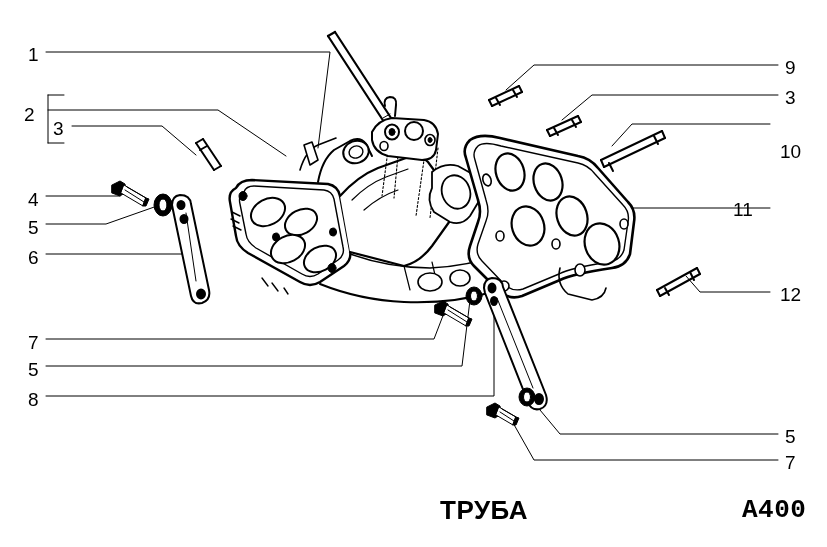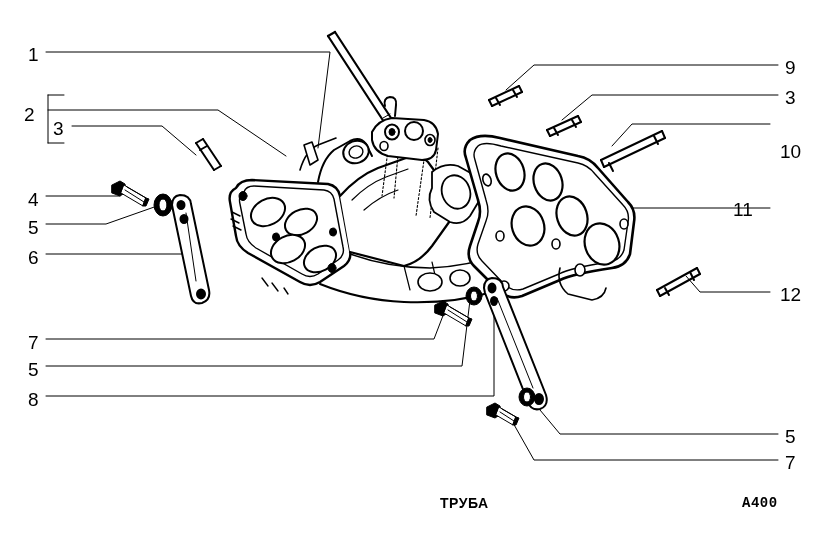--- a/index.html
+++ b/index.html
@@ -31,21 +31,21 @@
     font-family: "Liberation Sans", sans-serif;
     font-size: 19px;
     font-weight: 400;
     color: #000;
     line-height: 1;
     white-space: nowrap;
   }
   .caption {
     position: absolute;
     font-family: "Liberation Sans", sans-serif;
-    font-size: 14px;
+    font-size: 26px;
     font-weight: 700;
     letter-spacing: 0.5px;
     color: #000;
     white-space: nowrap;
   }
 </style>
 </head>
 <body>
 
 <div id="sheet">

